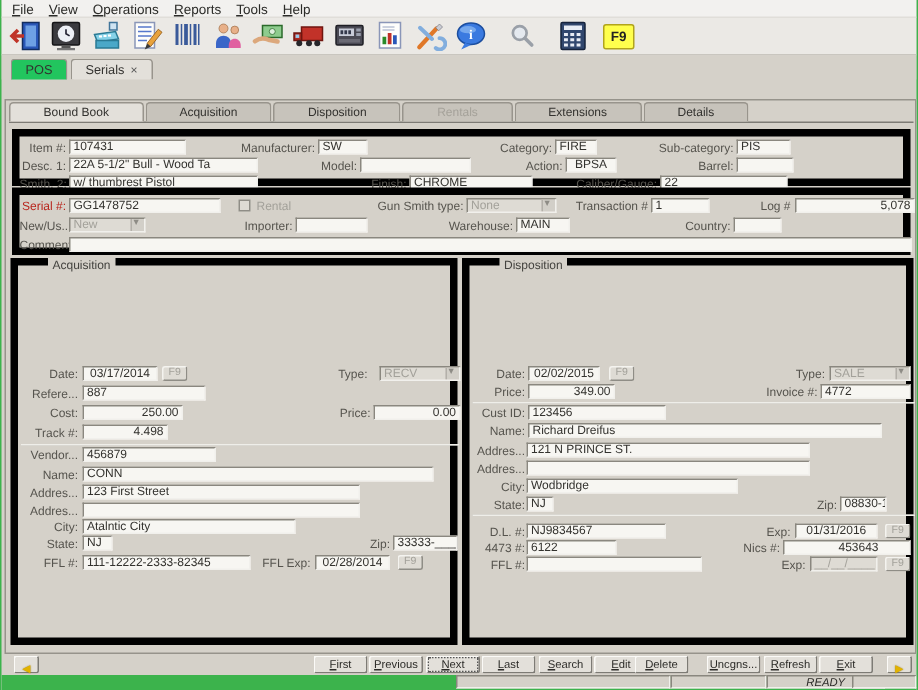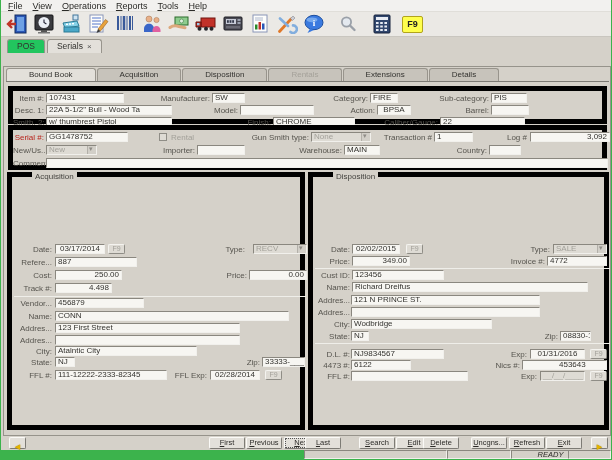--- a/index.html
+++ b/index.html
@@ -287,29 +287,29 @@
       <span class="lbl" style="left:0;width:31px;top:27px;">Smith. 2:</span>
       <span class="inp" style="left:33px;top:26px;width:126px;">w/ thumbrest Pistol</span>
       <span class="lbl" style="left:200px;width:58px;top:27px;">Finish:</span>
       <span class="inp" style="left:260px;top:26px;width:82px;">CHROME</span>
       <span class="lbl" style="left:340px;width:85px;top:27px;">Caliber/Gauge:</span>
       <span class="inp" style="left:427px;top:26px;width:85px;">22</span>
     </div>
 
     <div class="grp" style="left:4px; top:58px; width:599px; height:45px;">
       <span class="lbl red" style="left:0;width:31px;top:3px;">Serial #:</span>
-      <span class="inp" style="left:33px;top:2px;width:82px;">GG1478752</span>
+      <span class="inp" style="left:33px;top:2px;width:101px;">GG1478752</span>
       <span class="cb" style="left:146px;top:3px;"></span>
       <span class="lbl lbl-l gray" style="left:158px;width:30px;top:3px;">Rental</span>
       <span class="lbl" style="left:215px;width:81px;top:3px;">Gun Smith type:</span>
       <span class="inp dis dd" style="left:298px;top:2px;width:60px;"><span>None</span><span class="dd-arrow"></span></span>
       <span class="lbl" style="left:350px;width:69px;top:3px;">Transaction #</span>
       <span class="inp" style="left:421px;top:2px;width:39px;">1</span>
       <span class="lbl" style="left:475px;width:39px;top:3px;">Log #</span>
-      <span class="inp inp-r" style="left:517px;top:2px;width:80px;">3,092</span>
+      <span class="inp inp-r" style="left:517px;top:2px;width:80px;">5,078</span>
 
       <span class="lbl" style="left:0;width:31px;top:16px;">New/Us...</span>
       <span class="inp dis dd" style="left:33px;top:15px;width:51px;"><span>New</span><span class="dd-arrow"></span></span>
       <span class="lbl" style="left:130px;width:52px;top:16px;">Importer:</span>
       <span class="inp" style="left:184px;top:15px;width:48px;"></span>
       <span class="lbl" style="left:275px;width:54px;top:16px;">Warehouse:</span>
       <span class="inp" style="left:331px;top:15px;width:36px;">MAIN</span>
       <span class="lbl" style="left:430px;width:44px;top:16px;">Country:</span>
       <span class="inp" style="left:476px;top:15px;width:32px;"></span>
 
@@ -410,21 +410,21 @@
       <span class="inp inp-c dis" style="left:227px;top:194px;width:45px;">__/__/____</span>
       <span class="f9-btn" style="left:277px;top:194px;">F9</span>
     </div>
   </div>
 
   <div class="navbar">
     <span class="arrow-btn arrow-left" style="left:8px;"></span>
     <span class="nav-btn" style="left:208px;">First</span>
     <span class="nav-btn" style="left:245px;">Previous</span>
     <span class="nav-btn nav-focus" style="left:283px;">Next</span>
-    <span class="nav-btn" style="left:304px;">Last</span>
+    <span class="nav-btn" style="left:320px;">Last</span>
     <span class="nav-btn" style="left:358px;">Search</span>
     <span class="nav-btn" style="left:395px;">Edit</span>
     <span class="nav-btn" style="left:422px;">Delete</span>
     <span class="nav-btn" style="left:470px;">Uncgns...</span>
     <span class="nav-btn" style="left:508px;">Refresh</span>
     <span class="nav-btn" style="left:545px;">Exit</span>
     <span class="arrow-btn arrow-right" style="left:590px;"></span>
   </div>
 
   <div class="statusbar">

